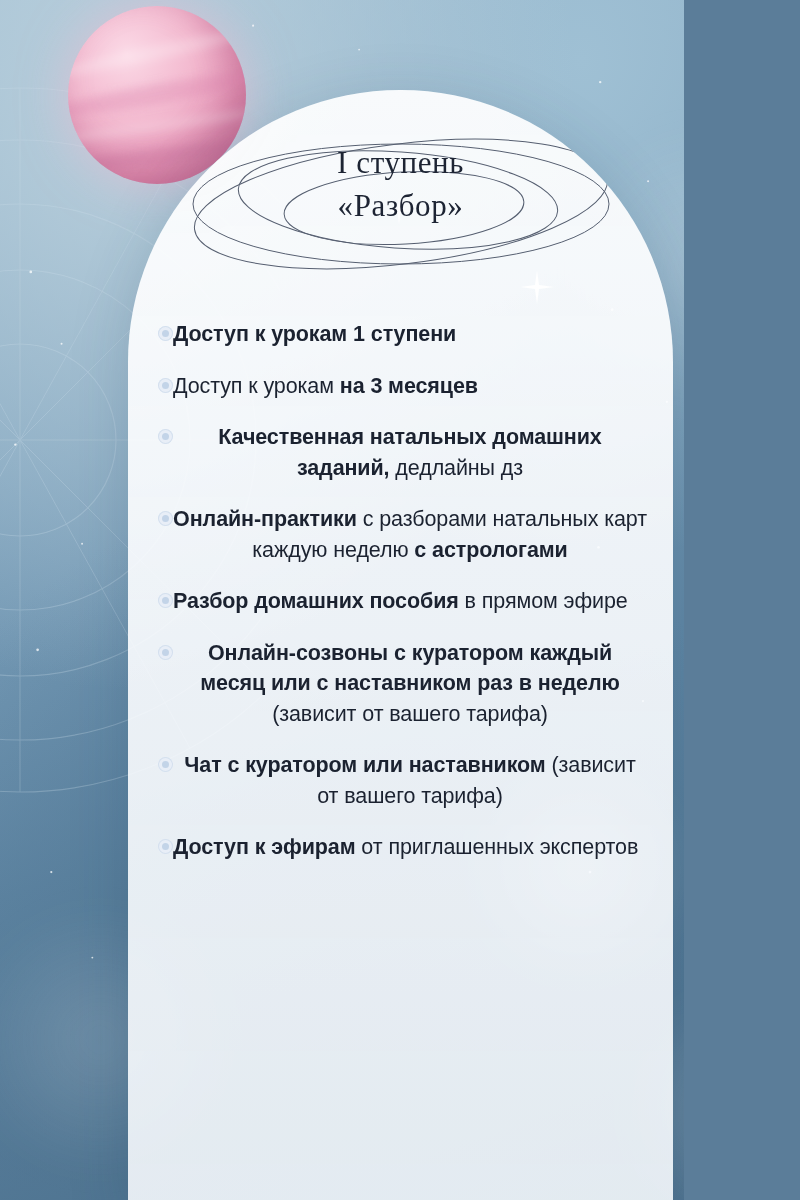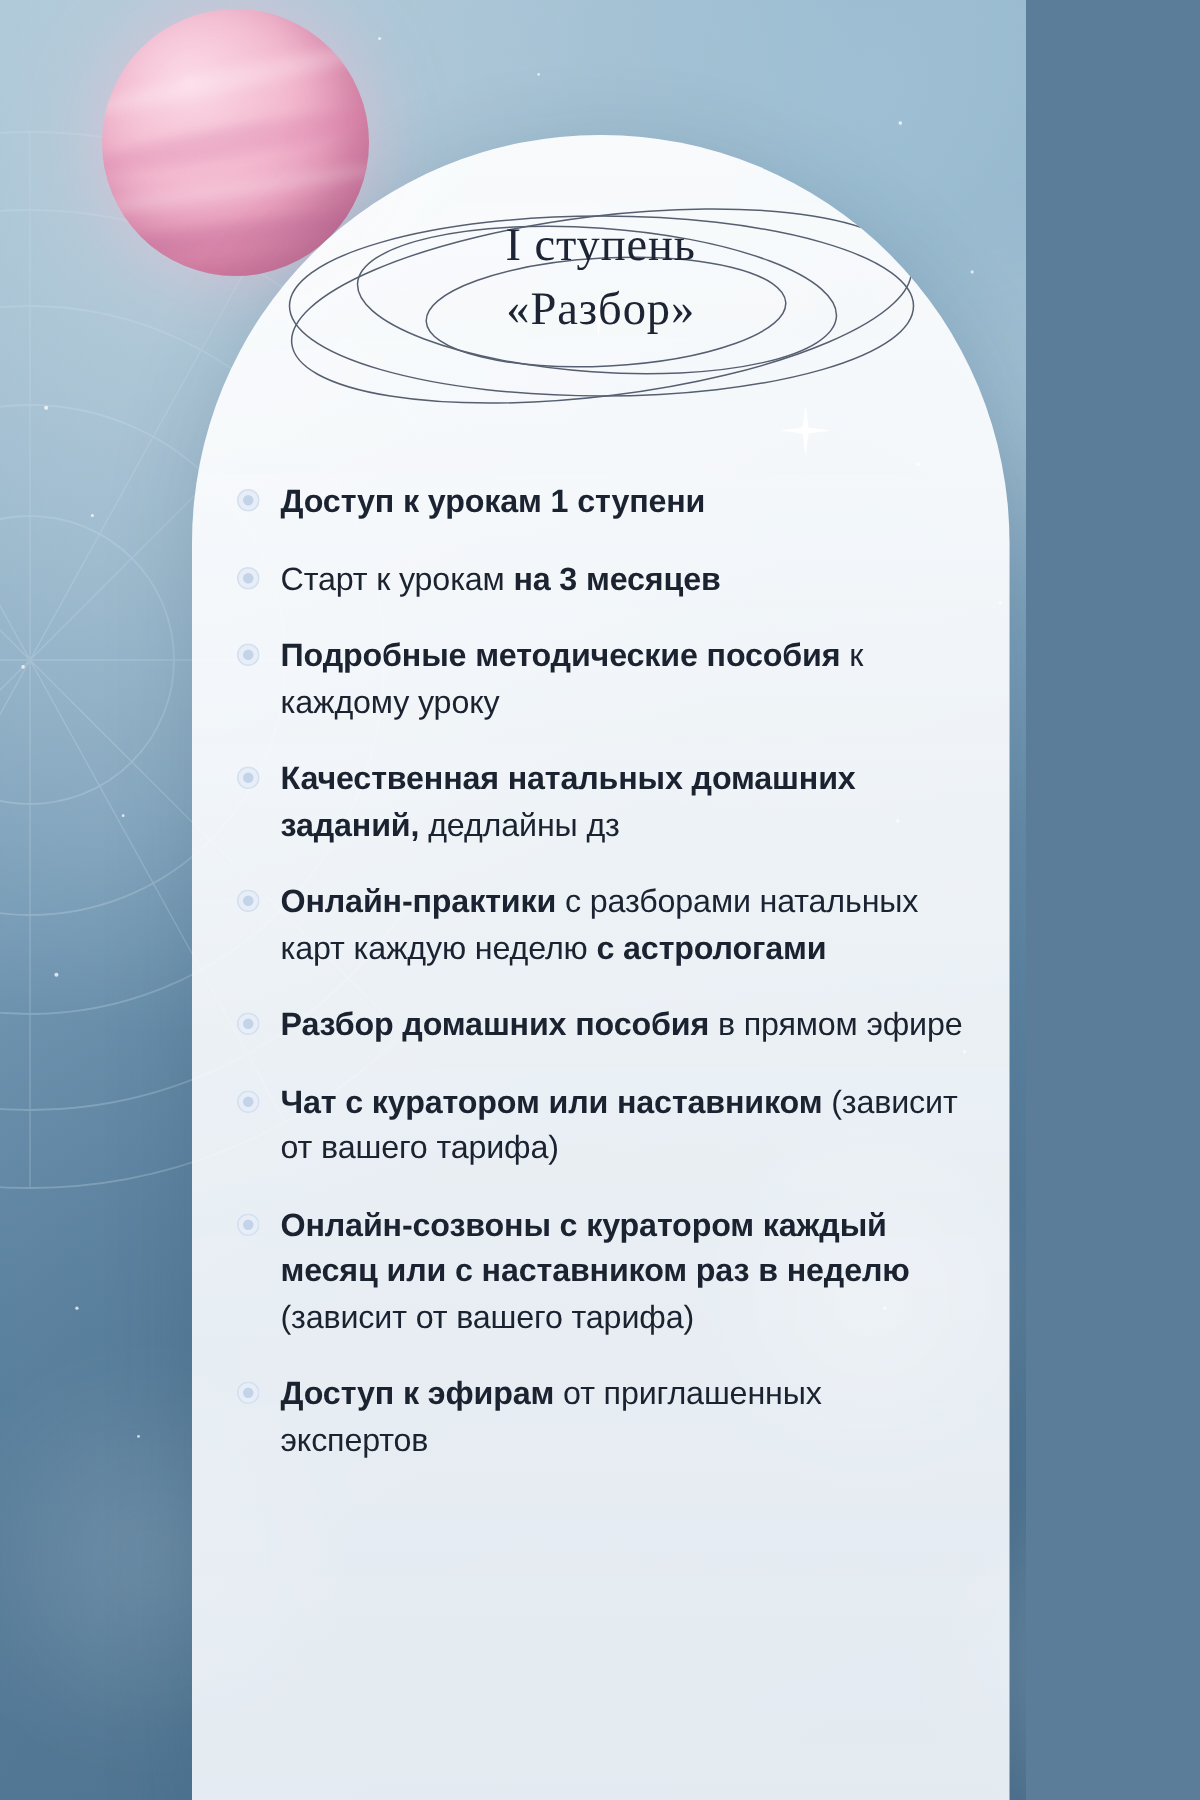--- a/index.html
+++ b/index.html
@@ -132,22 +132,22 @@
   .sparkle svg { display: block; }
 
   .features {
     margin: 14px 0 0 0;
     padding: 0 26px 0 30px;
     list-style: none;
   }
   .feature {
     display: flex;
     align-items: flex-start;
-    gap: 14px;
     margin-bottom: 21px;
+    text-align: center;
   }
   .bullet {
     flex: 0 0 auto;
     width: 15px;
     height: 15px;
     margin-top: 7px;
     border-radius: 50%;
     background: #e8eef7;
     box-shadow: inset 0 0 0 1px #d4e0ee;
     position: relative;
@@ -265,45 +265,41 @@
       </div>
     </div>
 
     <ul class="features" id="features-list">
         <li class="feature">
           <span class="bullet"></span>
           <span class="feature-text"><b>Доступ к урокам 1 ступени</b></span>
         </li>
         <li class="feature">
           <span class="bullet"></span>
-          <span class="feature-text"><span>Старт к урокам </span><b>на 3 месяцев</b></span>
-        </li>
-        <li class="feature">
-          <span class="bullet"></span>
-          <span class="feature-text"><b>Подробные методические пособия</b><span> к каждому уроку</span></span>
+          <span class="feature-text"><span>Доступ к урокам </span><b>на 3 месяцев</b></span>
         </li>
         <li class="feature">
           <span class="bullet"></span>
           <span class="feature-text"><b>Качественная натальных домашних заданий,</b><span> дедлайны дз</span></span>
         </li>
         <li class="feature">
           <span class="bullet"></span>
           <span class="feature-text"><b>Онлайн-практики</b><span> с разборами натальных карт каждую неделю </span><b>с астрологами</b></span>
         </li>
         <li class="feature">
           <span class="bullet"></span>
           <span class="feature-text"><b>Разбор домашних пособия</b><span> в прямом эфире</span></span>
         </li>
         <li class="feature">
           <span class="bullet"></span>
+          <span class="feature-text"><b>Онлайн-созвоны с куратором каждый месяц или с наставником раз в неделю</b><span> (зависит от вашего тарифа)</span></span>
+        </li>
+        <li class="feature">
+          <span class="bullet"></span>
           <span class="feature-text"><b>Чат с куратором или наставником</b><span> (зависит от вашего тарифа)</span></span>
-        </li>
-        <li class="feature">
-          <span class="bullet"></span>
-          <span class="feature-text"><b>Онлайн-созвоны с куратором каждый месяц или с наставником раз в неделю</b><span> (зависит от вашего тарифа)</span></span>
         </li>
         <li class="feature">
           <span class="bullet"></span>
           <span class="feature-text"><b>Доступ к эфирам</b><span> от приглашенных экспертов</span></span>
         </li>
       </ul>
   </div>
 </div>
 
 </body></html>

